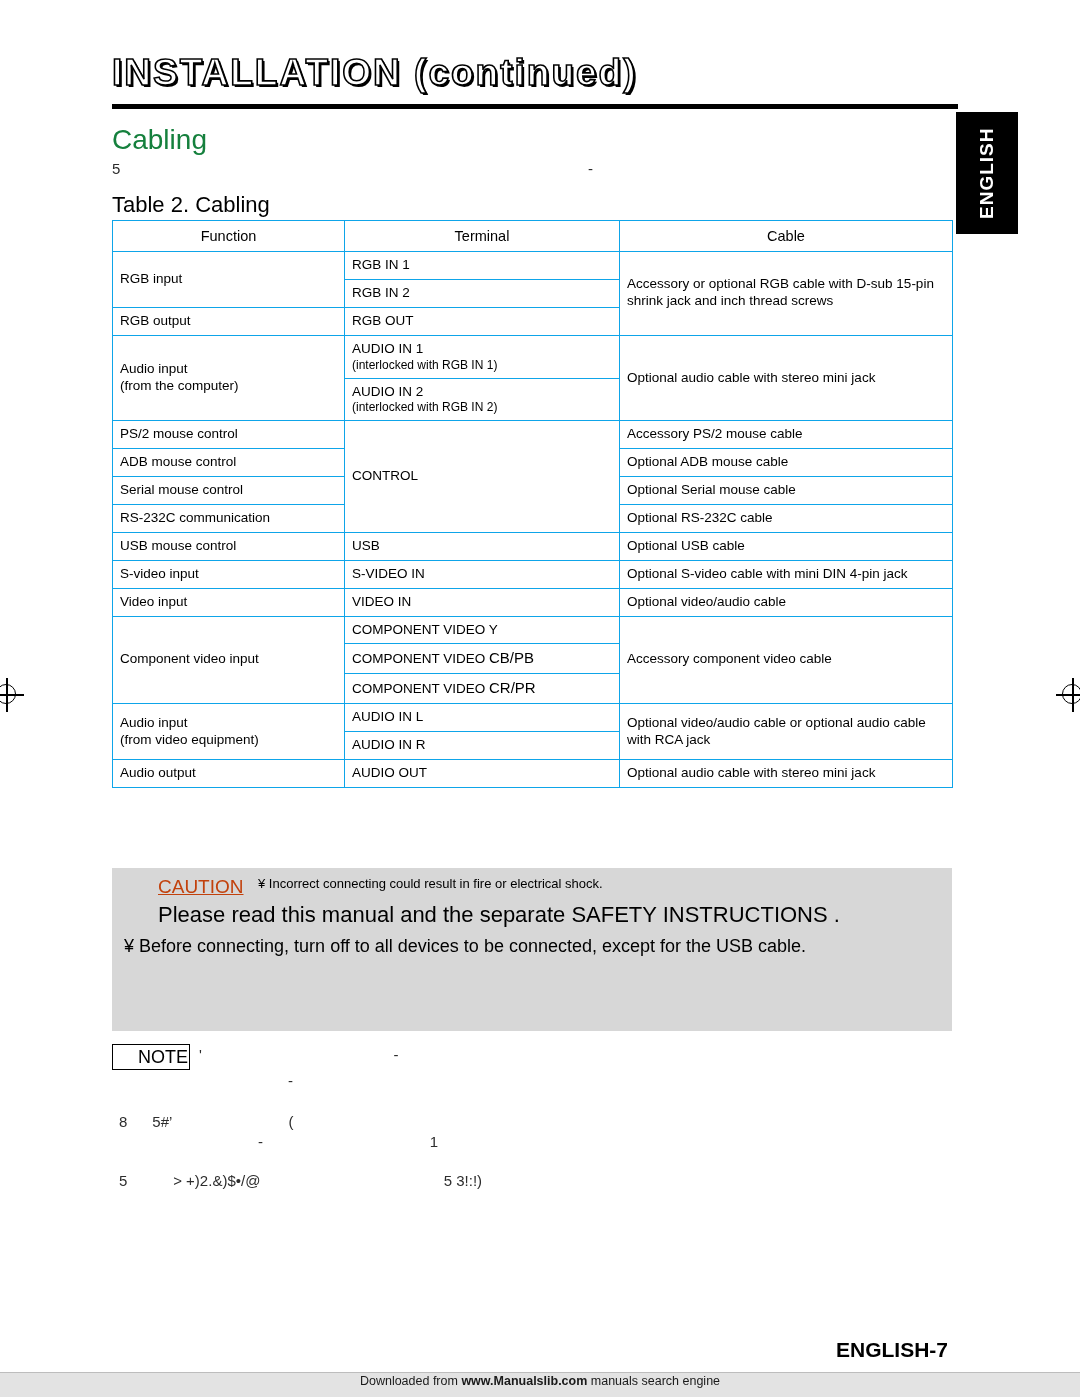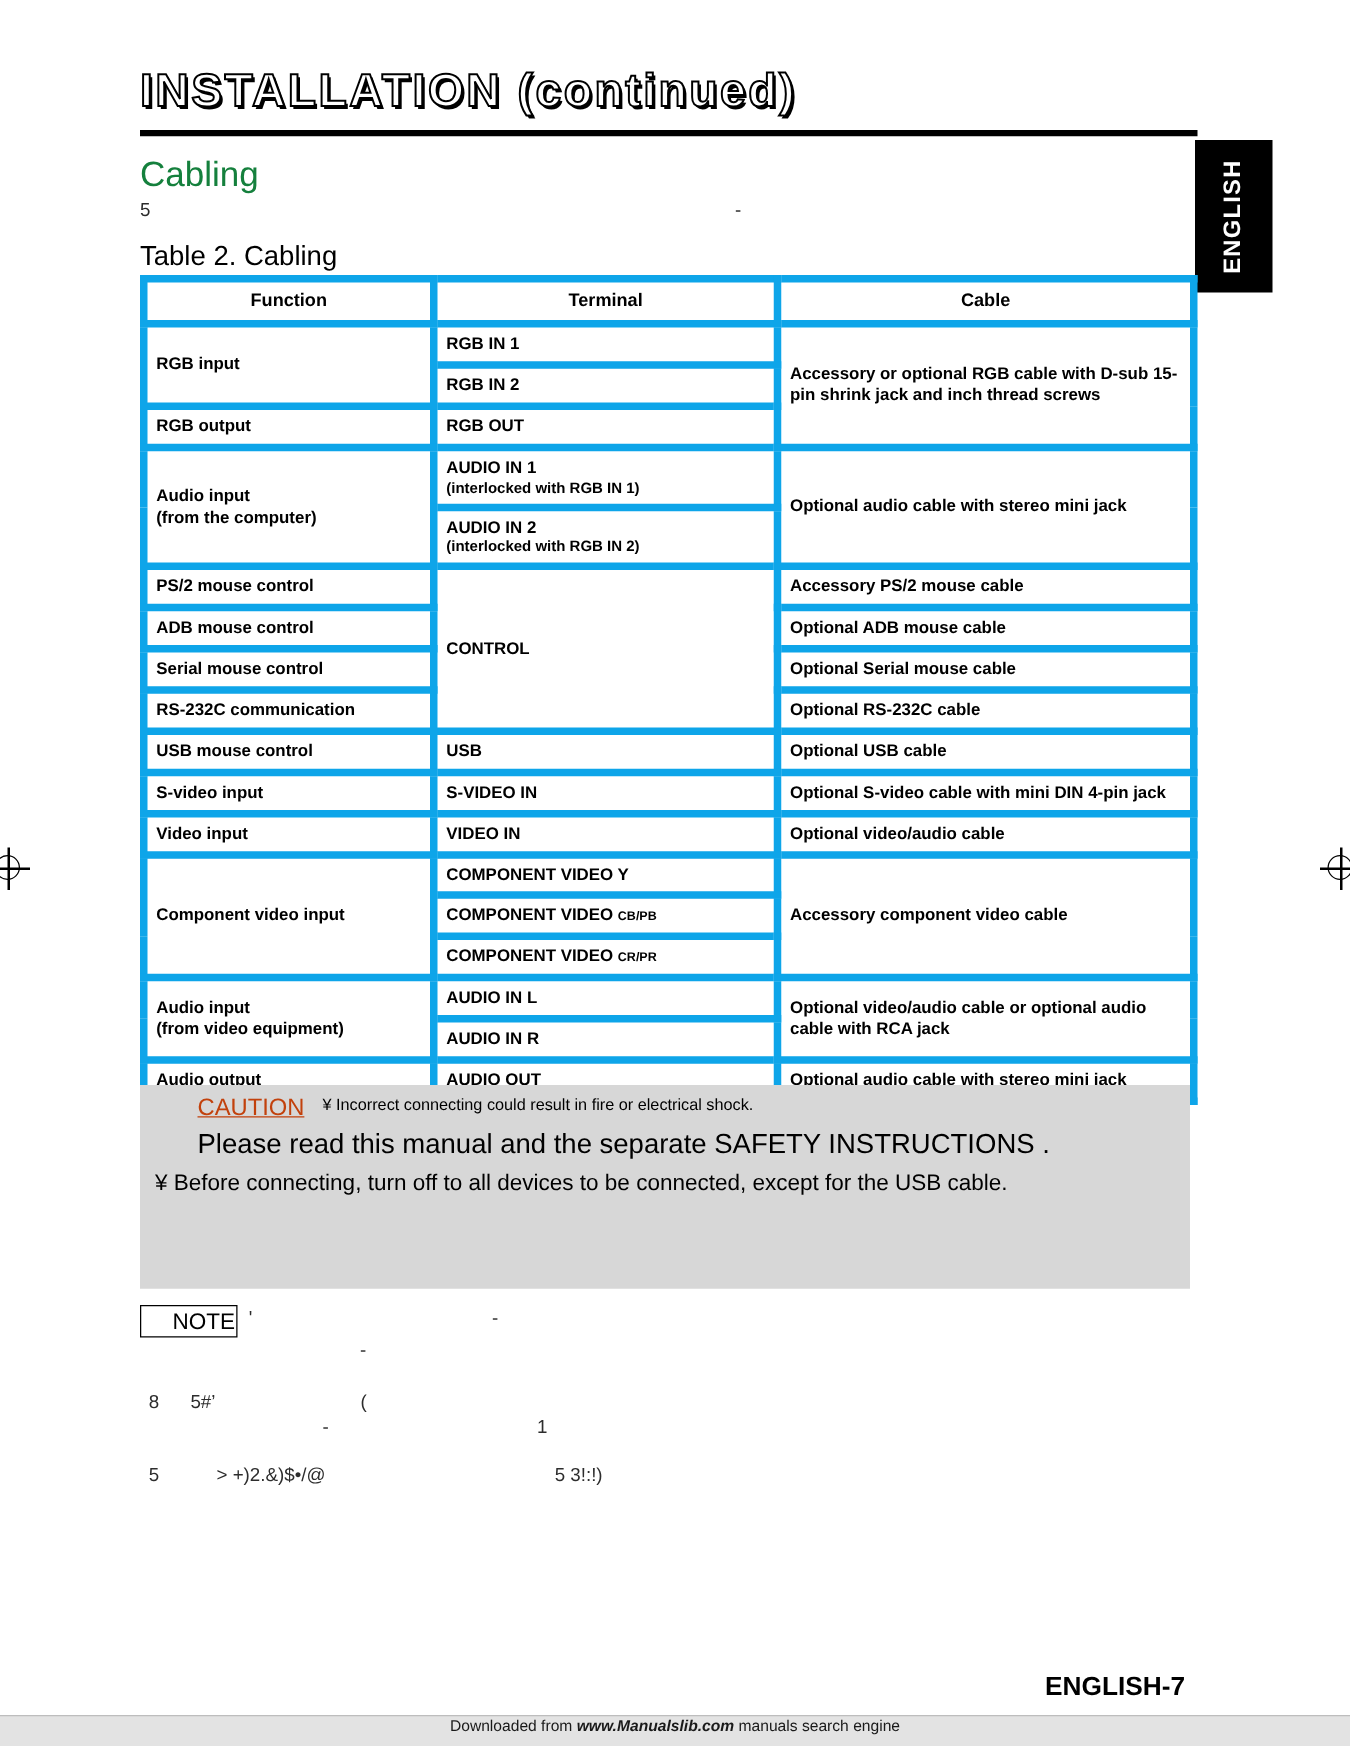--- a/index.html
+++ b/index.html
@@ -112,34 +112,34 @@
     width: 840px;
     border-collapse: collapse;
     table-layout: fixed;
     font-size: 13.5px;
   }
   table.cabling col.c1 { width: 232px; }
   table.cabling col.c2 { width: 275px; }
   table.cabling col.c3 { width: 333px; }
 
   table.cabling td, table.cabling th {
-    border: 6px solid #0ea5e9;
+    border: 1px solid #0ea5e9;
     padding: 5px 7px;
     vertical-align: middle;
-    font-weight: bold;
+    font-weight: normal;
     line-height: 1.25;
   }
   table.cabling thead th {
     text-align: center;
     font-size: 14.5px;
     height: 22px;
     padding: 4px 6px;
   }
   .sub { font-size: 12px; }
-  .smallcap { font-size: 10px; vertical-align: baseline; }
+  .smallcap { font-size: 15px; vertical-align: baseline; }
   .cellpad { padding-top: 9px; padding-bottom: 9px; }
 
   
   .caution-box {
     position: absolute;
     left: 112px;
     top: 868px;
     width: 840px;
     height: 163px;
     background: #d7d7d7;
@@ -232,21 +232,21 @@
   }
   .footer-text {
     position: absolute;
     left: 0;
     top: 1374px;
     width: 1080px;
     text-align: center;
     font-size: 12.5px;
     color: #1a1a1a;
   }
-  .footer-text b { font-weight: bold; font-style: italic; }
+  .footer-text b { font-weight: bold; }
 
   
   .regmark {
     position: absolute;
     width: 34px;
     height: 34px;
   }
   .regmark::before, .regmark::after {
     content: "";
     position: absolute;

